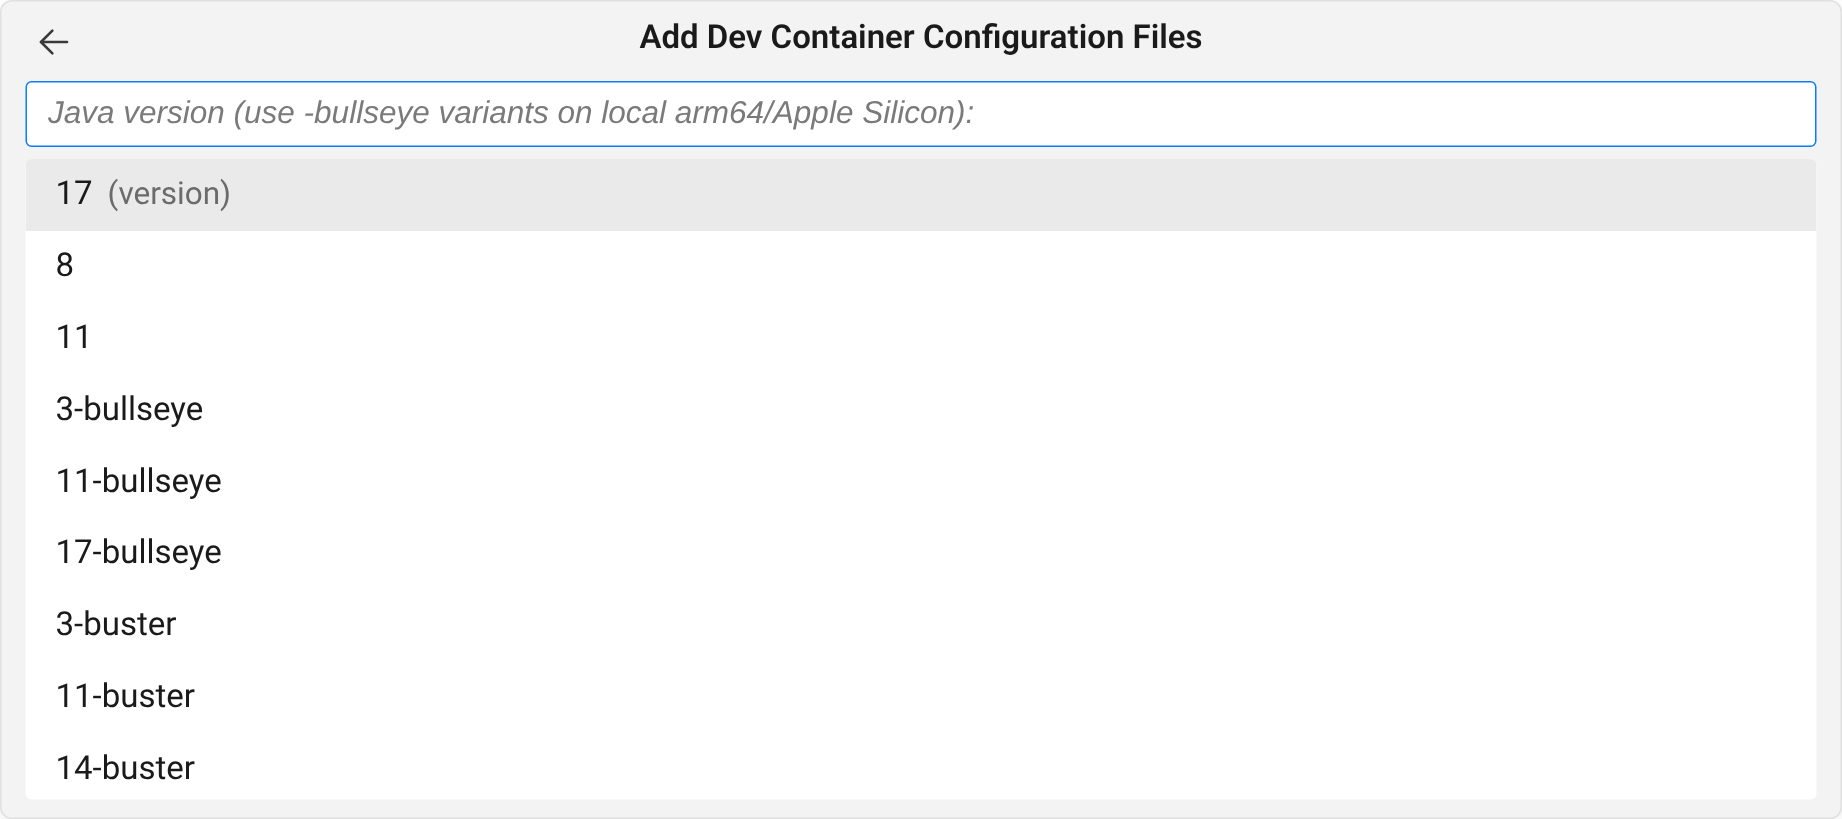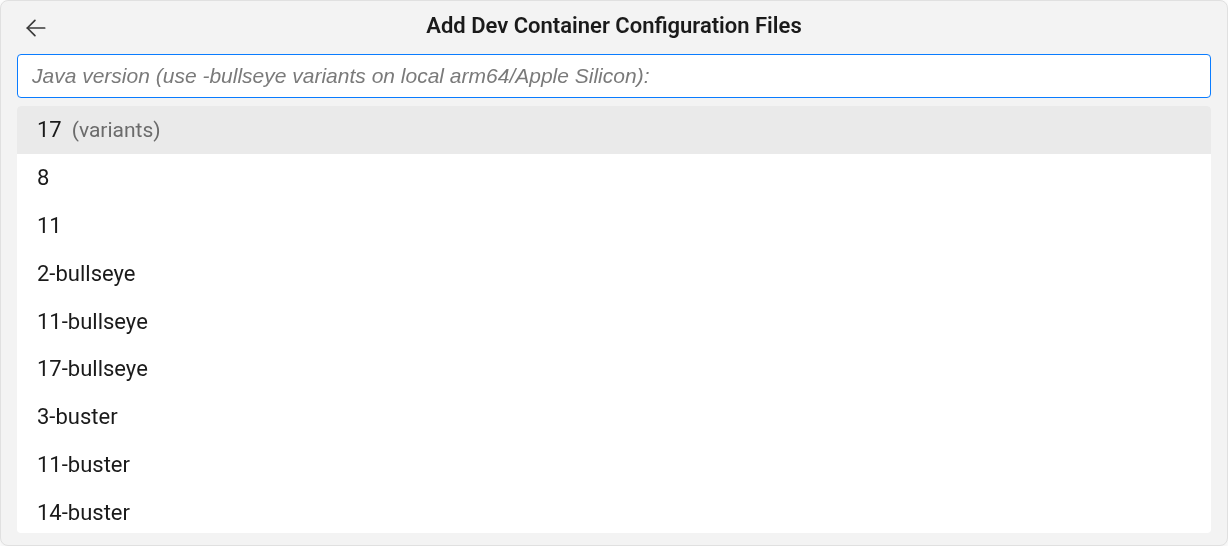--- a/index.html
+++ b/index.html
@@ -106,30 +106,30 @@
     <div class="title">Add Dev Container Configuration Files</div>
   </div>
 
   <div class="input-row">
     <input class="input-field" type="text" placeholder="Java version (use -bullseye variants on local arm64/Apple Silicon):" style="">
   </div>
 
   <div class="list" id="options-list">
       <div class="list-item selected">
         <span>17</span>
-        <span class="item-suffix">(variants)</span>
+        <span class="item-suffix">(version)</span>
       </div>
       <div class="list-item">
         <span>8</span>
       </div>
       <div class="list-item">
         <span>11</span>
       </div>
       <div class="list-item">
-        <span>2-bullseye</span>
+        <span>3-bullseye</span>
       </div>
       <div class="list-item">
         <span>11-bullseye</span>
       </div>
       <div class="list-item">
         <span>17-bullseye</span>
       </div>
       <div class="list-item">
         <span>3-buster</span>
       </div>

